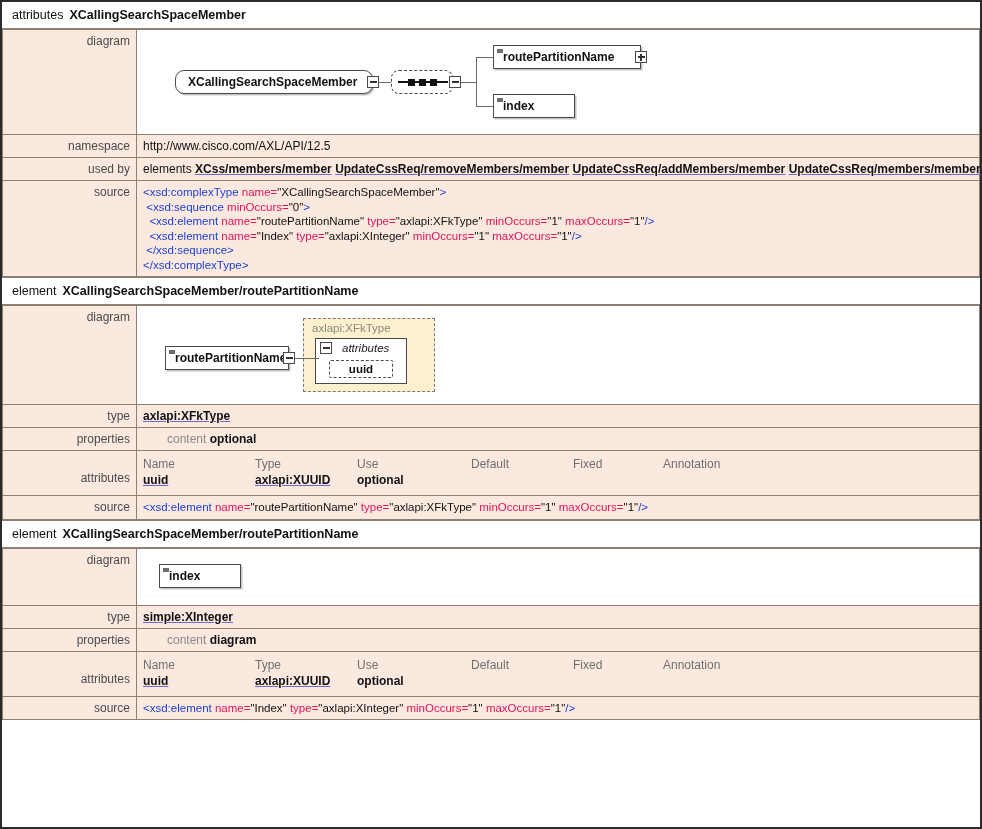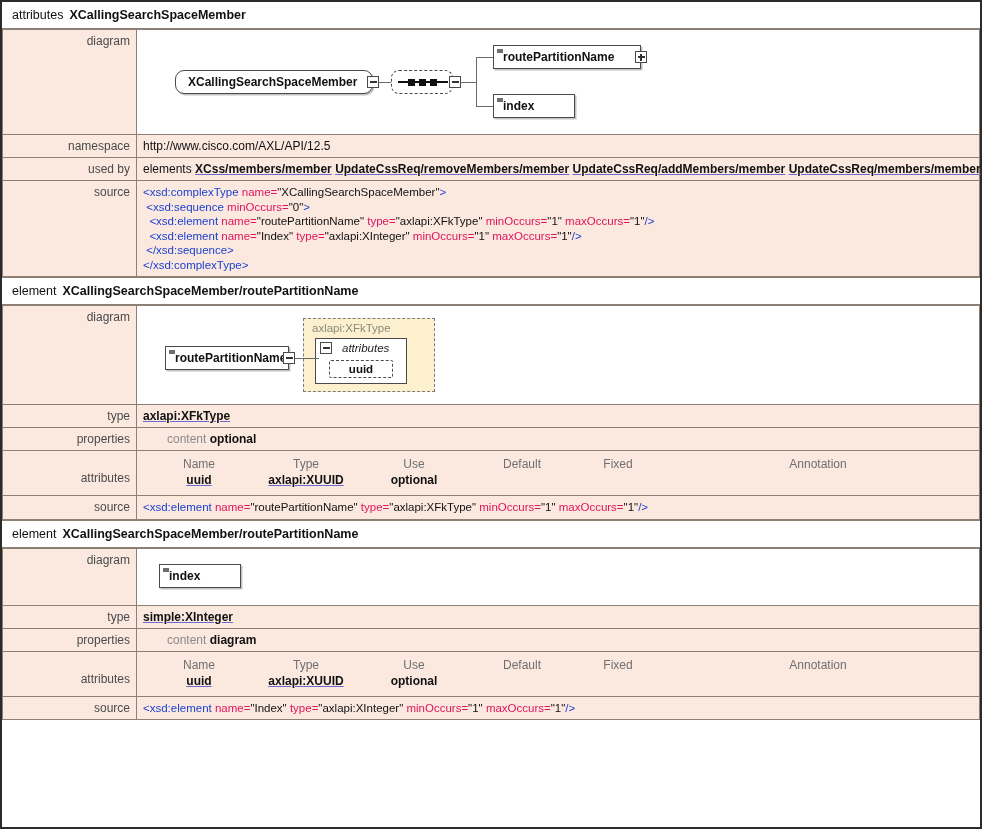--- a/index.html
+++ b/index.html
@@ -52,21 +52,21 @@
   .source{
     font-family:"Liberation Sans", sans-serif;
     font-size:11.5px;line-height:14.5px;font-weight:normal;
     white-space:pre;color:#111;
   }
   .t-tag{color:#1a3fd0;}
   .t-attr{color:#e0145a;}
   .t-val{color:#111;}
 
   
-  table.attrs{border-collapse:collapse;width:100%;table-layout:fixed;text-align:center;}
+  table.attrs{border-collapse:collapse;width:100%;table-layout:fixed;}
   table.attrs td{font-size:12px;padding:0 0 0 0;border:none;background:transparent;vertical-align:top;}
   table.attrs td.h{color:#6f6f6f;padding-bottom:2px;}
   .attr-val{font-weight:bold;color:#111;}
 
   
   .diagram{position:relative;background:#fff;}
 
   .node{
     position:absolute;box-sizing:border-box;
     border:1.5px solid #4a4a4a;background:#fff;

